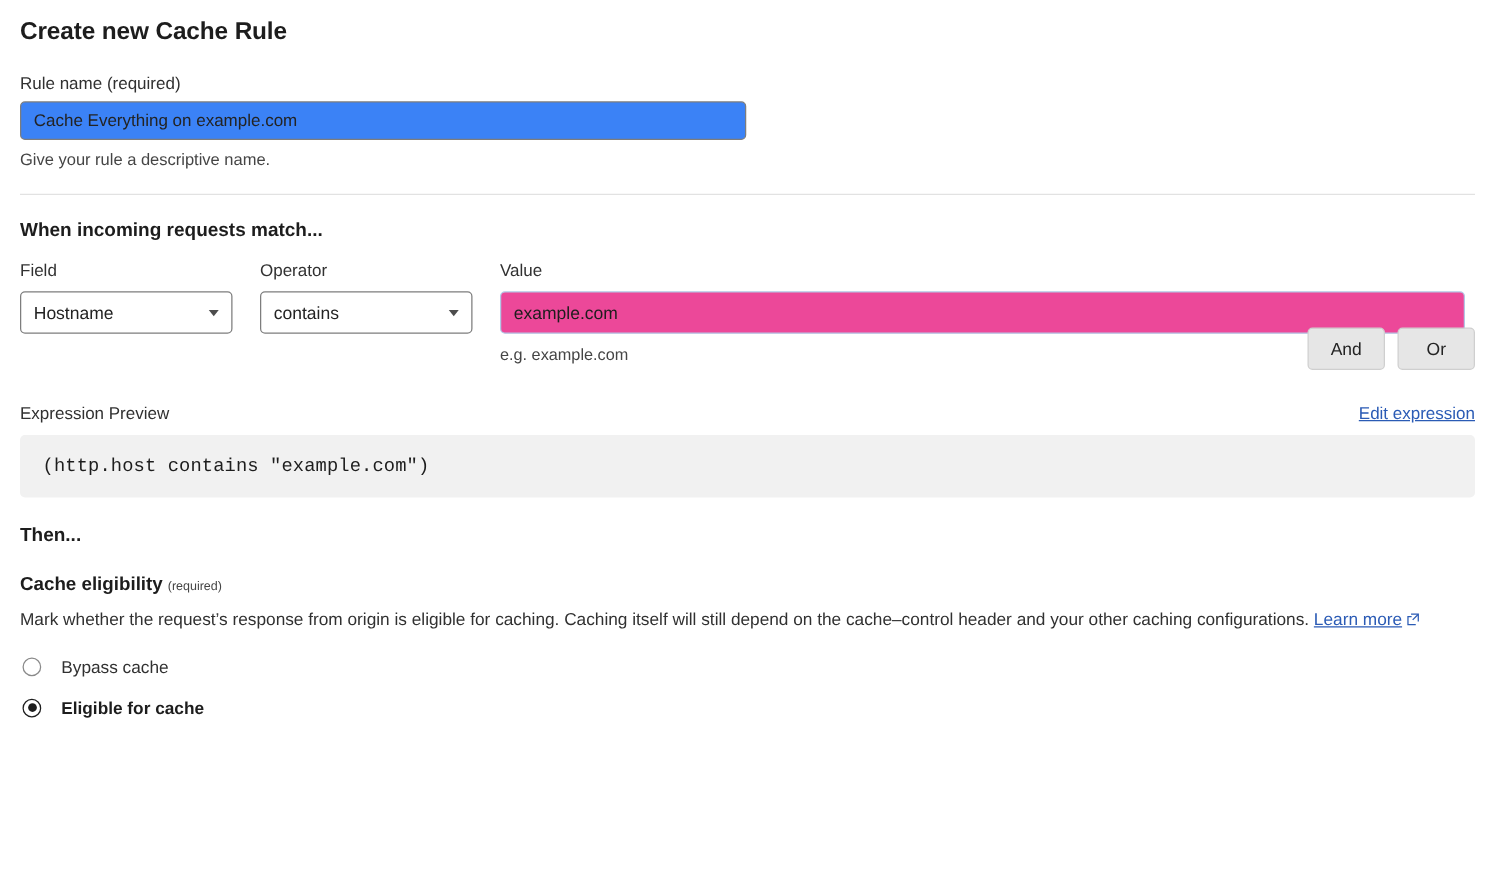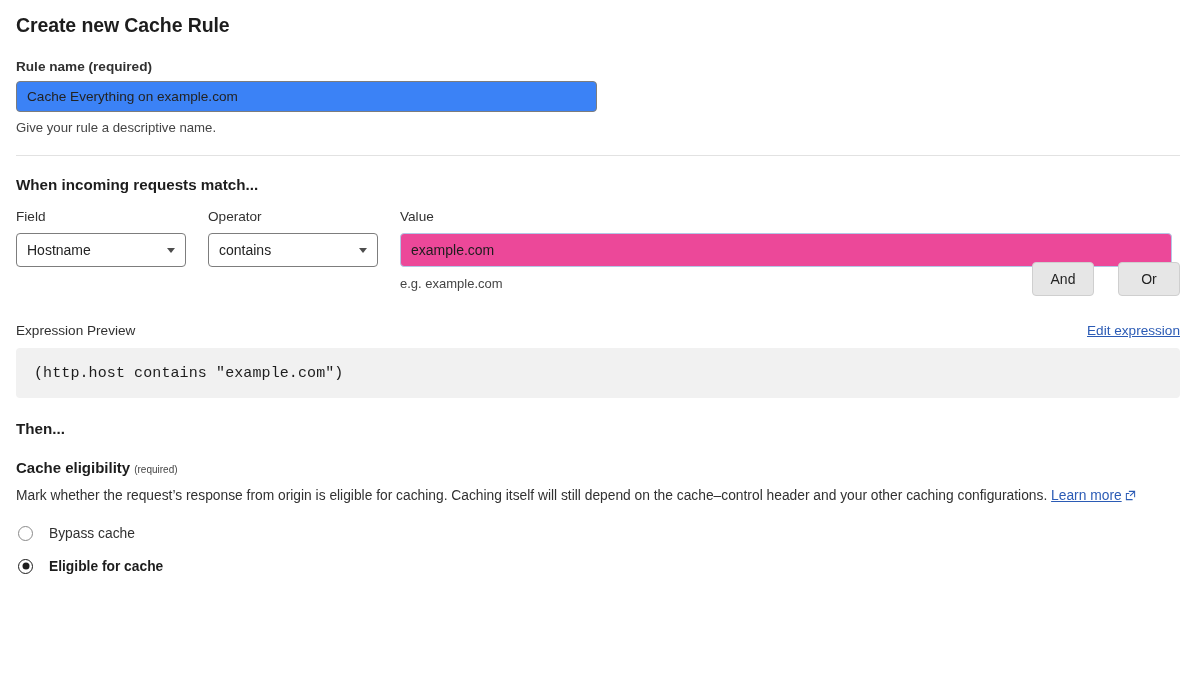--- a/index.html
+++ b/index.html
@@ -26,21 +26,20 @@
     font-size: 19.5px;
     font-weight: bold;
     letter-spacing: -0.1px;
     color: #1d1d1d;
     margin: 0 0 22px 0;
   }
   .field-label {
     font-size: 13.6px;
     color: #313131;
     margin-bottom: 7px;
-    font-weight: bold;
   }
   .text-input {
     display: block;
     box-sizing: border-box;
     width: 581px;
     height: 31px;
     border: 1px solid #7d7d7d;
     border-radius: 4px;
     background: #3b82f6;
     font-family: "Liberation Sans", sans-serif;
@@ -128,21 +127,21 @@
     height: 34px;
     min-width: 62px;
     padding: 0 14px;
     border: 1px solid #cfcfcf;
     border-radius: 4px;
     background: #e6e6e6;
     font-family: "Liberation Sans", sans-serif;
     font-size: 14px;
     color: #232323;
     cursor: pointer;
-    margin-left: 24px;
+    margin-left: 10px;
   }
   .pill-btn:first-child { margin-left: 0; }
   .expr-head-row {
     display: flex;
     align-items: flex-start;
     justify-content: space-between;
     margin-top: 32px;
   }
   .expr-label {
     font-size: 13.6px;

